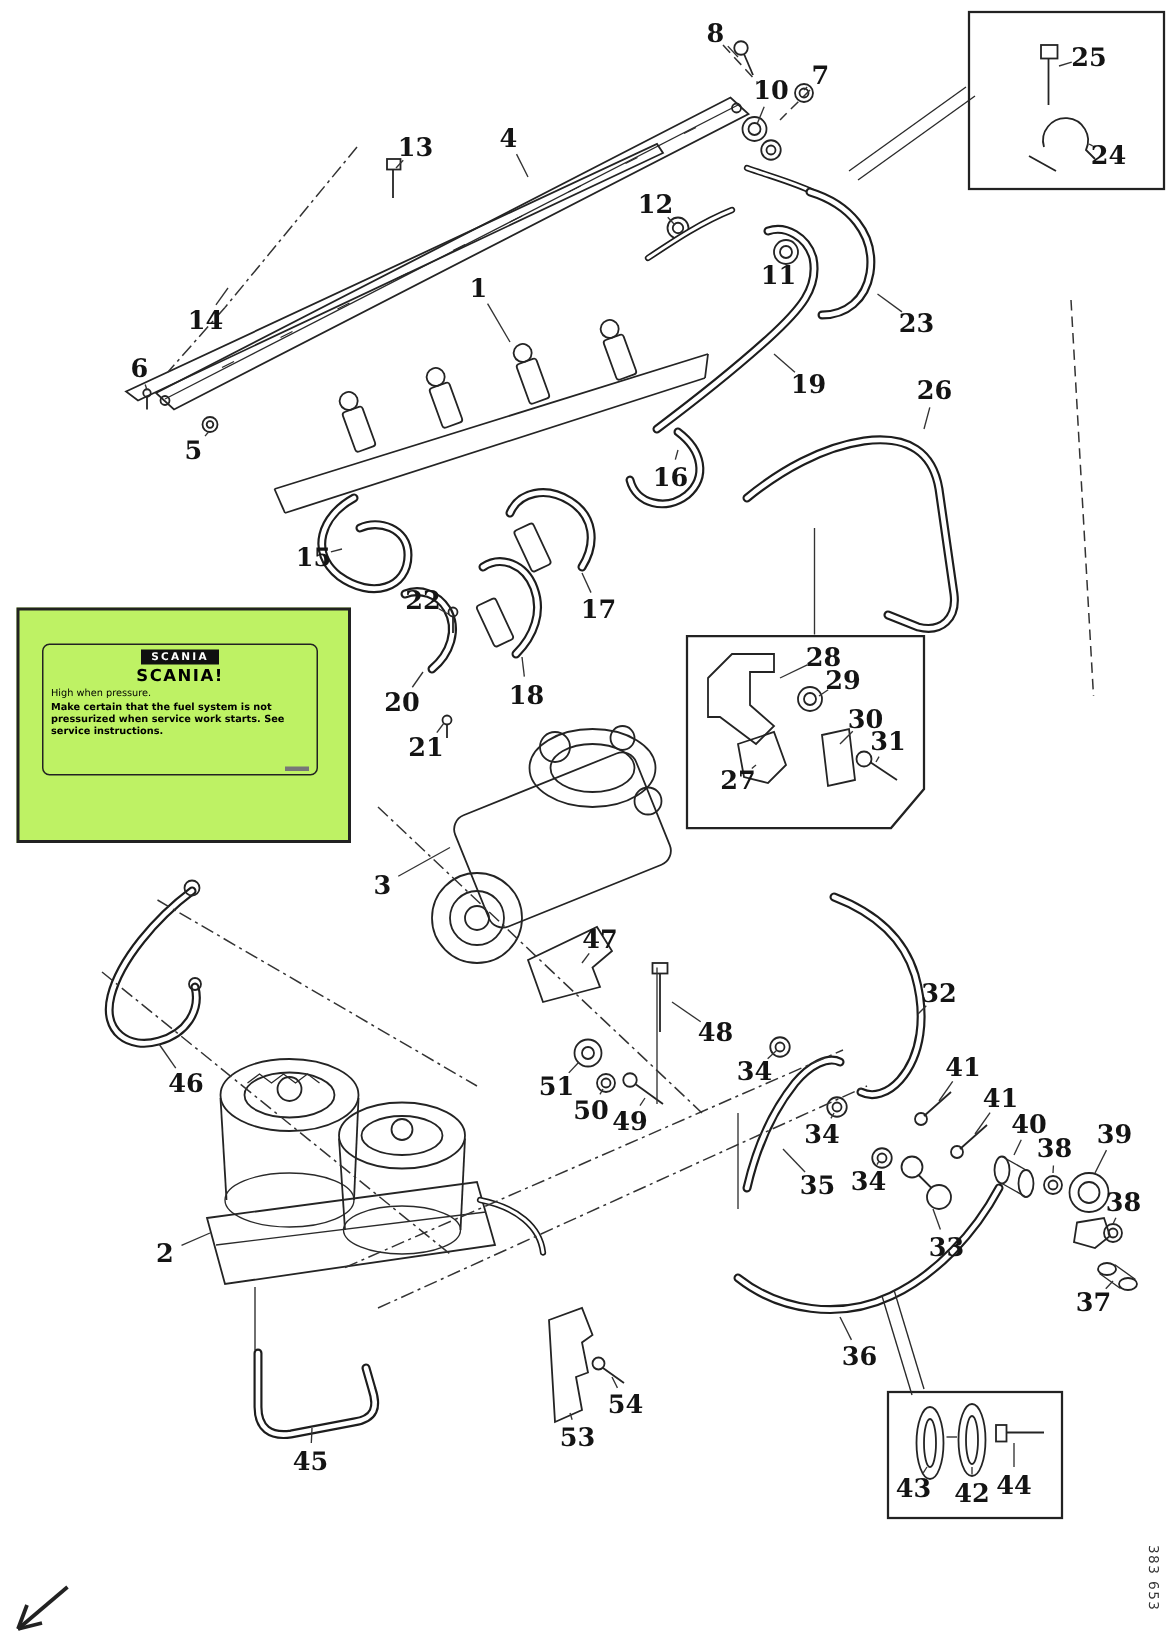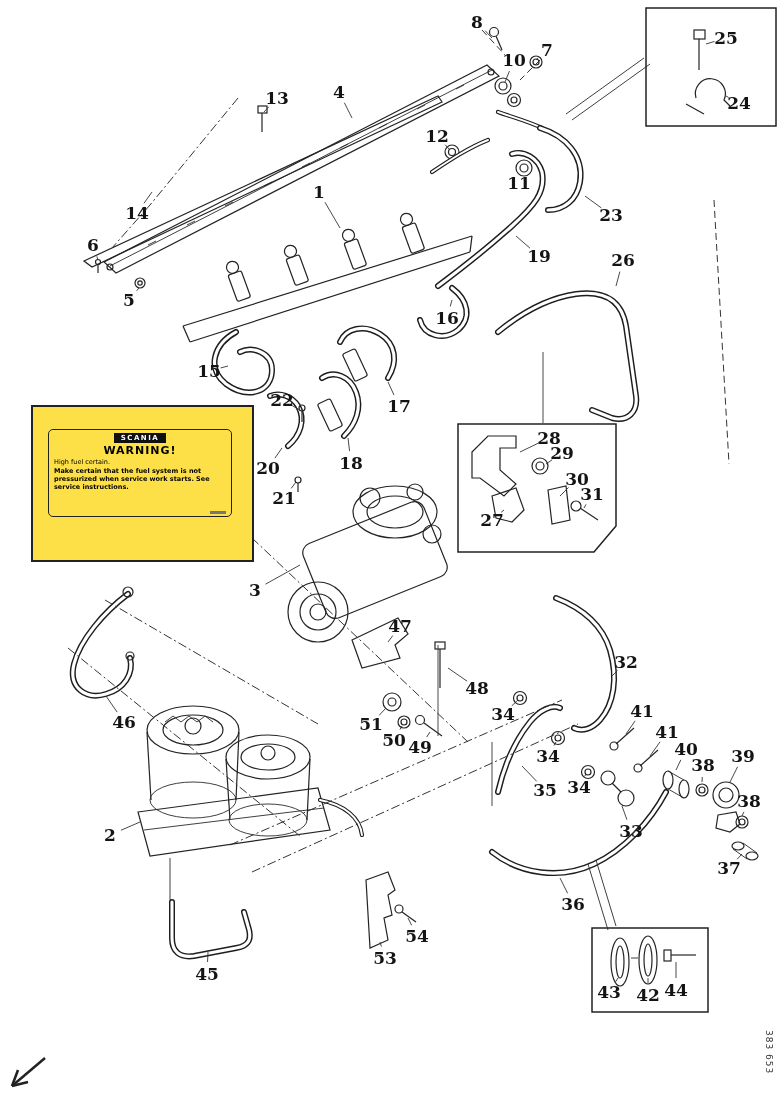--- a/index.html
+++ b/index.html
@@ -13,21 +13,21 @@
   .tube-o{stroke:#1d1d1d;stroke-width:4.2;fill:none;stroke-linecap:round;}
   .tube-i{stroke:#ffffff;stroke-width:2;fill:none;stroke-linecap:round;}
   .dash{stroke:#333;stroke-width:1;fill:none;stroke-dasharray:7 4;}
   .dashdot{stroke:#333;stroke-width:1;fill:none;stroke-dasharray:9 3 2 3;}
   .box{stroke:#222;stroke-width:1.5;fill:none;}
   .leader{stroke:#333;stroke-width:0.9;}
   .callout-text{font:700 17px "DejaVu Serif",serif;fill:#141414;}
   .corner-code{font:400 9px "DejaVu Sans",sans-serif;fill:#333;letter-spacing:1px;}
   
   .warn-outer{position:absolute;left:11px;top:405px;width:219px;height:153px;
-              border:2px solid #222;background:#fde047;margin-left:20px;}
+              border:2px solid #222;background:#bef264;}
   .warn-inner{position:absolute;left:15px;top:22px;width:184px;height:88px;
               border:1.5px solid #222;border-radius:5px;padding:3px 5px;box-sizing:border-box;}
   .warn-brand{width:52px;margin:0 auto;background:#101010;color:#fff;text-align:center;
               font-size:7px;font-weight:bold;letter-spacing:1.5px;padding:1px 0;}
   .warn-title{text-align:center;font-size:11px;font-weight:bold;letter-spacing:1px;margin-top:1px;}
   .warn-sub{font-size:6.5px;margin-top:2px;line-height:1.2;}
   .warn-body{font-size:6.5px;line-height:1.25;font-weight:bold;}
   .warn-code{position:absolute;right:5px;bottom:2px;width:16px;height:3px;background:#777;}
 </style>
 </head>
@@ -440,20 +440,20 @@
         <line x1="648" y1="983" x2="648" y2="978" class="leader"></line>
         <text x="648" y="1001" text-anchor="middle" class="callout-text">42</text>
         <line x1="676" y1="978" x2="676" y2="962" class="leader"></line>
         <text x="676" y="996" text-anchor="middle" class="callout-text">44</text>
       </g>
 </svg>
 
 <div class="warn-outer">
   <div class="warn-inner">
     <div class="warn-brand">SCANIA</div>
-    <div class="warn-title">WARNING!</div>
-    <div class="warn-sub">High fuel certain.</div>
+    <div class="warn-title">SCANIA!</div>
+    <div class="warn-sub">High when pressure.</div>
     <div class="warn-body">Make certain that the fuel system is not pressurized when service work starts. See service instructions.</div>
     <div class="warn-code"></div>
   </div>
 </div>
 
 </div>
 
 </body></html>

